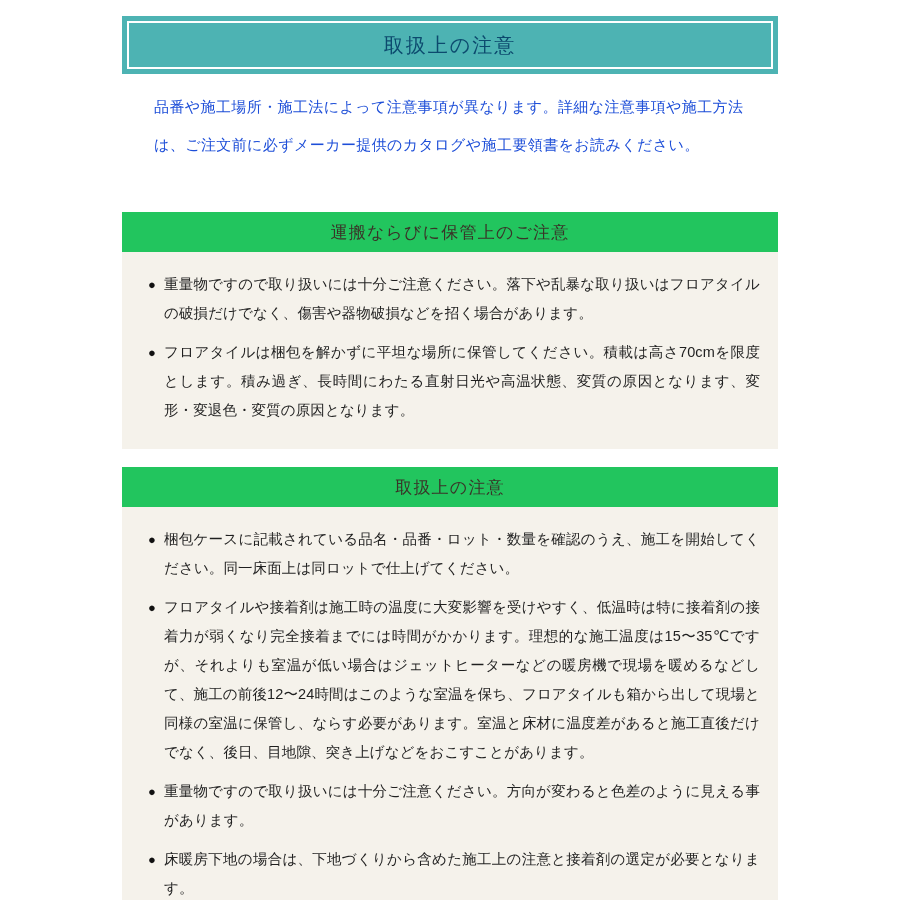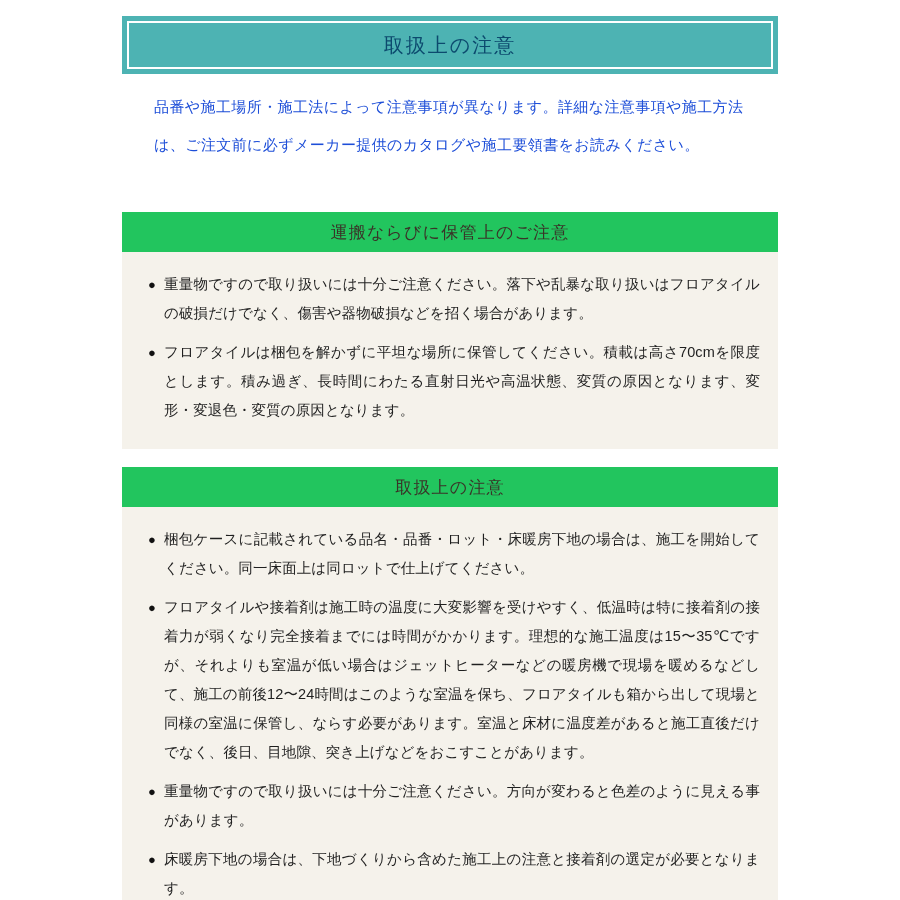--- a/index.html
+++ b/index.html
@@ -144,21 +144,21 @@
     </div>
   </div>
 
   <div class="section" id="section-1">
     <div class="section-header">
       <span class="section-header-text">取扱上の注意</span>
     </div>
     <div class="section-body">
       <div class="bullet-item">
         <span class="bullet-marker">●</span>
-        <span class="bullet-text">梱包ケースに記載されている品名・品番・ロット・床暖房下地の場合は、施工を開始してください。同一床面上は同ロットで仕上げてください。</span>
+        <span class="bullet-text">梱包ケースに記載されている品名・品番・ロット・数量を確認のうえ、施工を開始してください。同一床面上は同ロットで仕上げてください。</span>
       </div>
       <div class="bullet-item">
         <span class="bullet-marker">●</span>
         <span class="bullet-text">フロアタイルや接着剤は施工時の温度に大変影響を受けやすく、低温時は特に接着剤の接着力が弱くなり完全接着までには時間がかかります。理想的な施工温度は15〜35℃ですが、それよりも室温が低い場合はジェットヒーターなどの暖房機で現場を暖めるなどして、施工の前後12〜24時間はこのような室温を保ち、フロアタイルも箱から出して現場と同様の室温に保管し、ならす必要があります。室温と床材に温度差があると施工直後だけでなく、後日、目地隙、突き上げなどをおこすことがあります。</span>
       </div>
       <div class="bullet-item">
         <span class="bullet-marker">●</span>
         <span class="bullet-text">重量物ですので取り扱いには十分ご注意ください。方向が変わると色差のように見える事があります。</span>
       </div>
       <div class="bullet-item">

